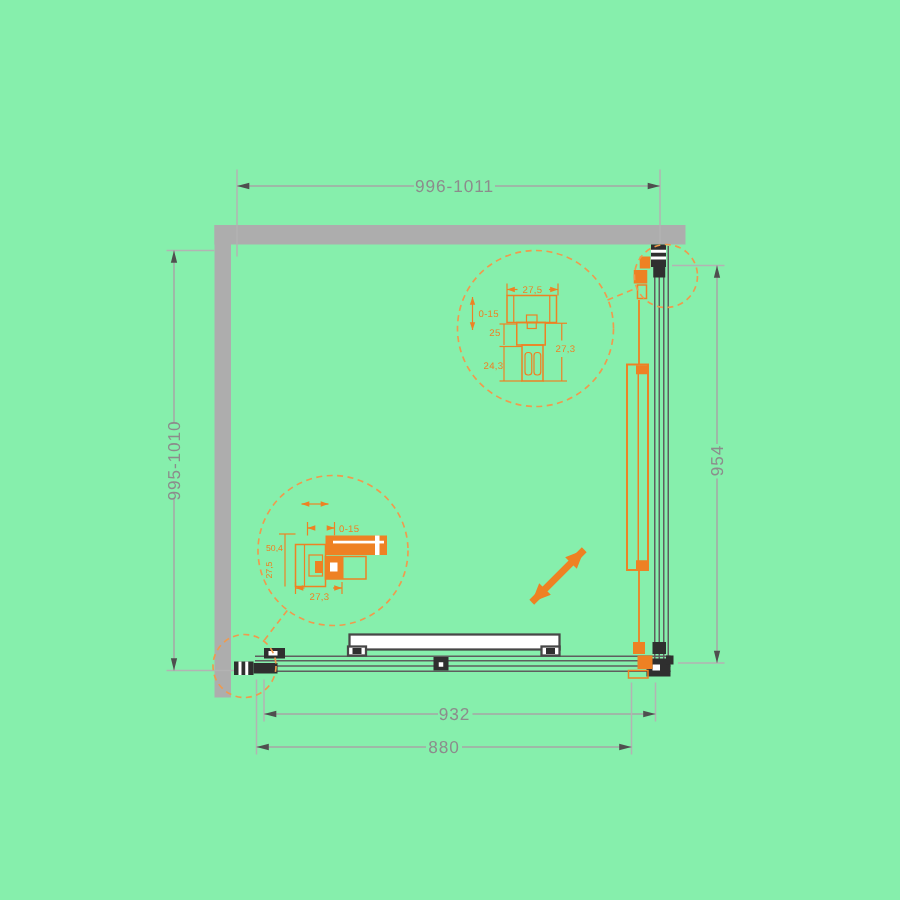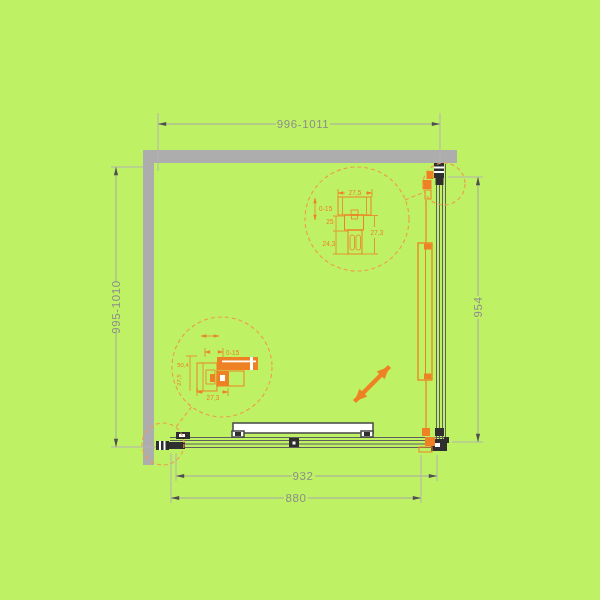--- a/index.html
+++ b/index.html
@@ -1,16 +1,16 @@
 <!DOCTYPE html>
 <html><head>
 <meta charset="utf-8">
 <style>
   html,body{margin:0;padding:0;background:#ffffff;}
-  #canvas{position:relative;width:600px;height:600px;background:#bef264;overflow:hidden;
+  #canvas{position:relative;width:600px;height:600px;background:#86efac;overflow:hidden;
           font-family:"Liberation Sans",sans-serif;}
   svg{position:absolute;left:0;top:0;}
   .dim-seg{stroke:#a6a6a6;stroke-width:1;fill:none;}
   .ext{stroke:#b3b3b3;stroke-width:1;fill:none;}
   .dim-text{fill:#8c8c8c;font-size:11.5px;letter-spacing:.6px;font-family:"Liberation Sans",sans-serif;}
   .panel{stroke:#5e5e5e;stroke-width:1;fill:none;}
   .blk-line{stroke:#474747;stroke-width:1.5;fill:#ffffff;}
   .hw{fill:#2f2f2f;stroke:none;}
   .hw-w{fill:#ffffff;stroke:none;}
   .org{stroke:#ee8123;fill:none;}

